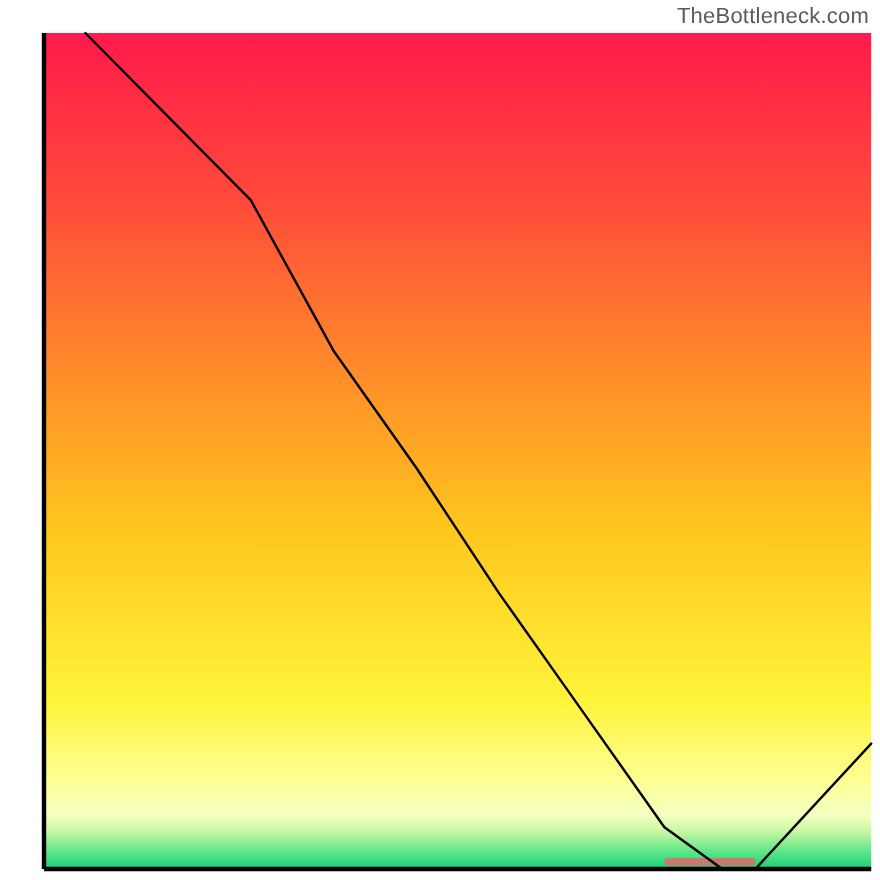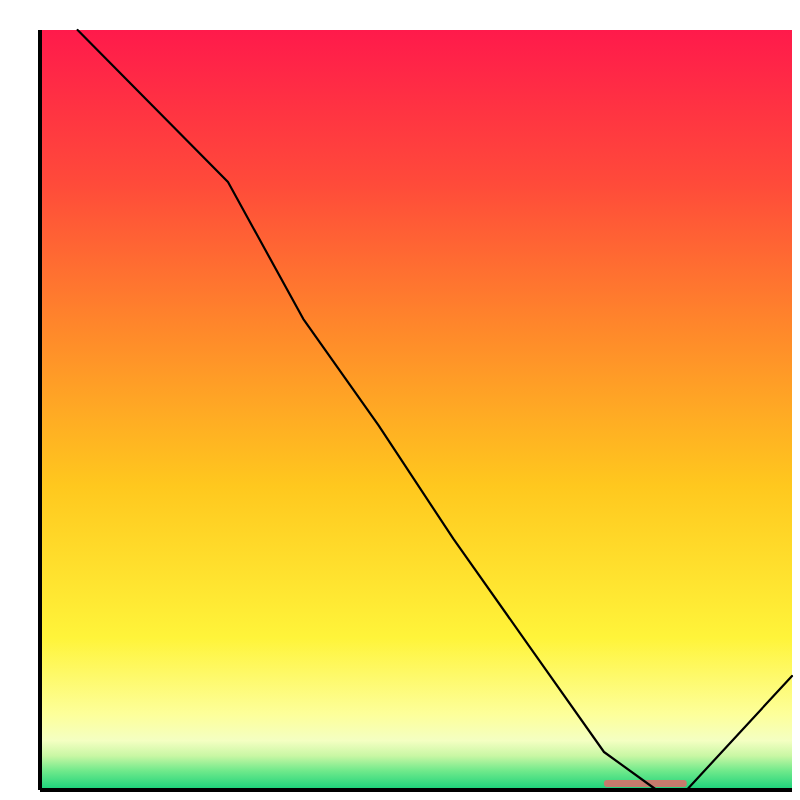--- a/index.html
+++ b/index.html
@@ -30,20 +30,21 @@
     top: 0;
     left: 0;
     width: 800px;
     height: 800px;
   }
 </style>
 </head>
 <body>
 
 <div class="wrap">
+  <div class="watermark">TheBottleneck.com</div>
 
   <svg class="chart" viewBox="0 0 800 800">
     <defs>
       <linearGradient id="bg-grad" x1="0" y1="0" x2="0" y2="1">
 
       <stop offset="0%" stop-color="#ff1a4b"></stop>
           <stop offset="20%" stop-color="#ff4a3a"></stop>
           <stop offset="40%" stop-color="#ff8a2a"></stop>
           <stop offset="60%" stop-color="#ffc81e"></stop>
           <stop offset="80%" stop-color="#fff43a"></stop>

